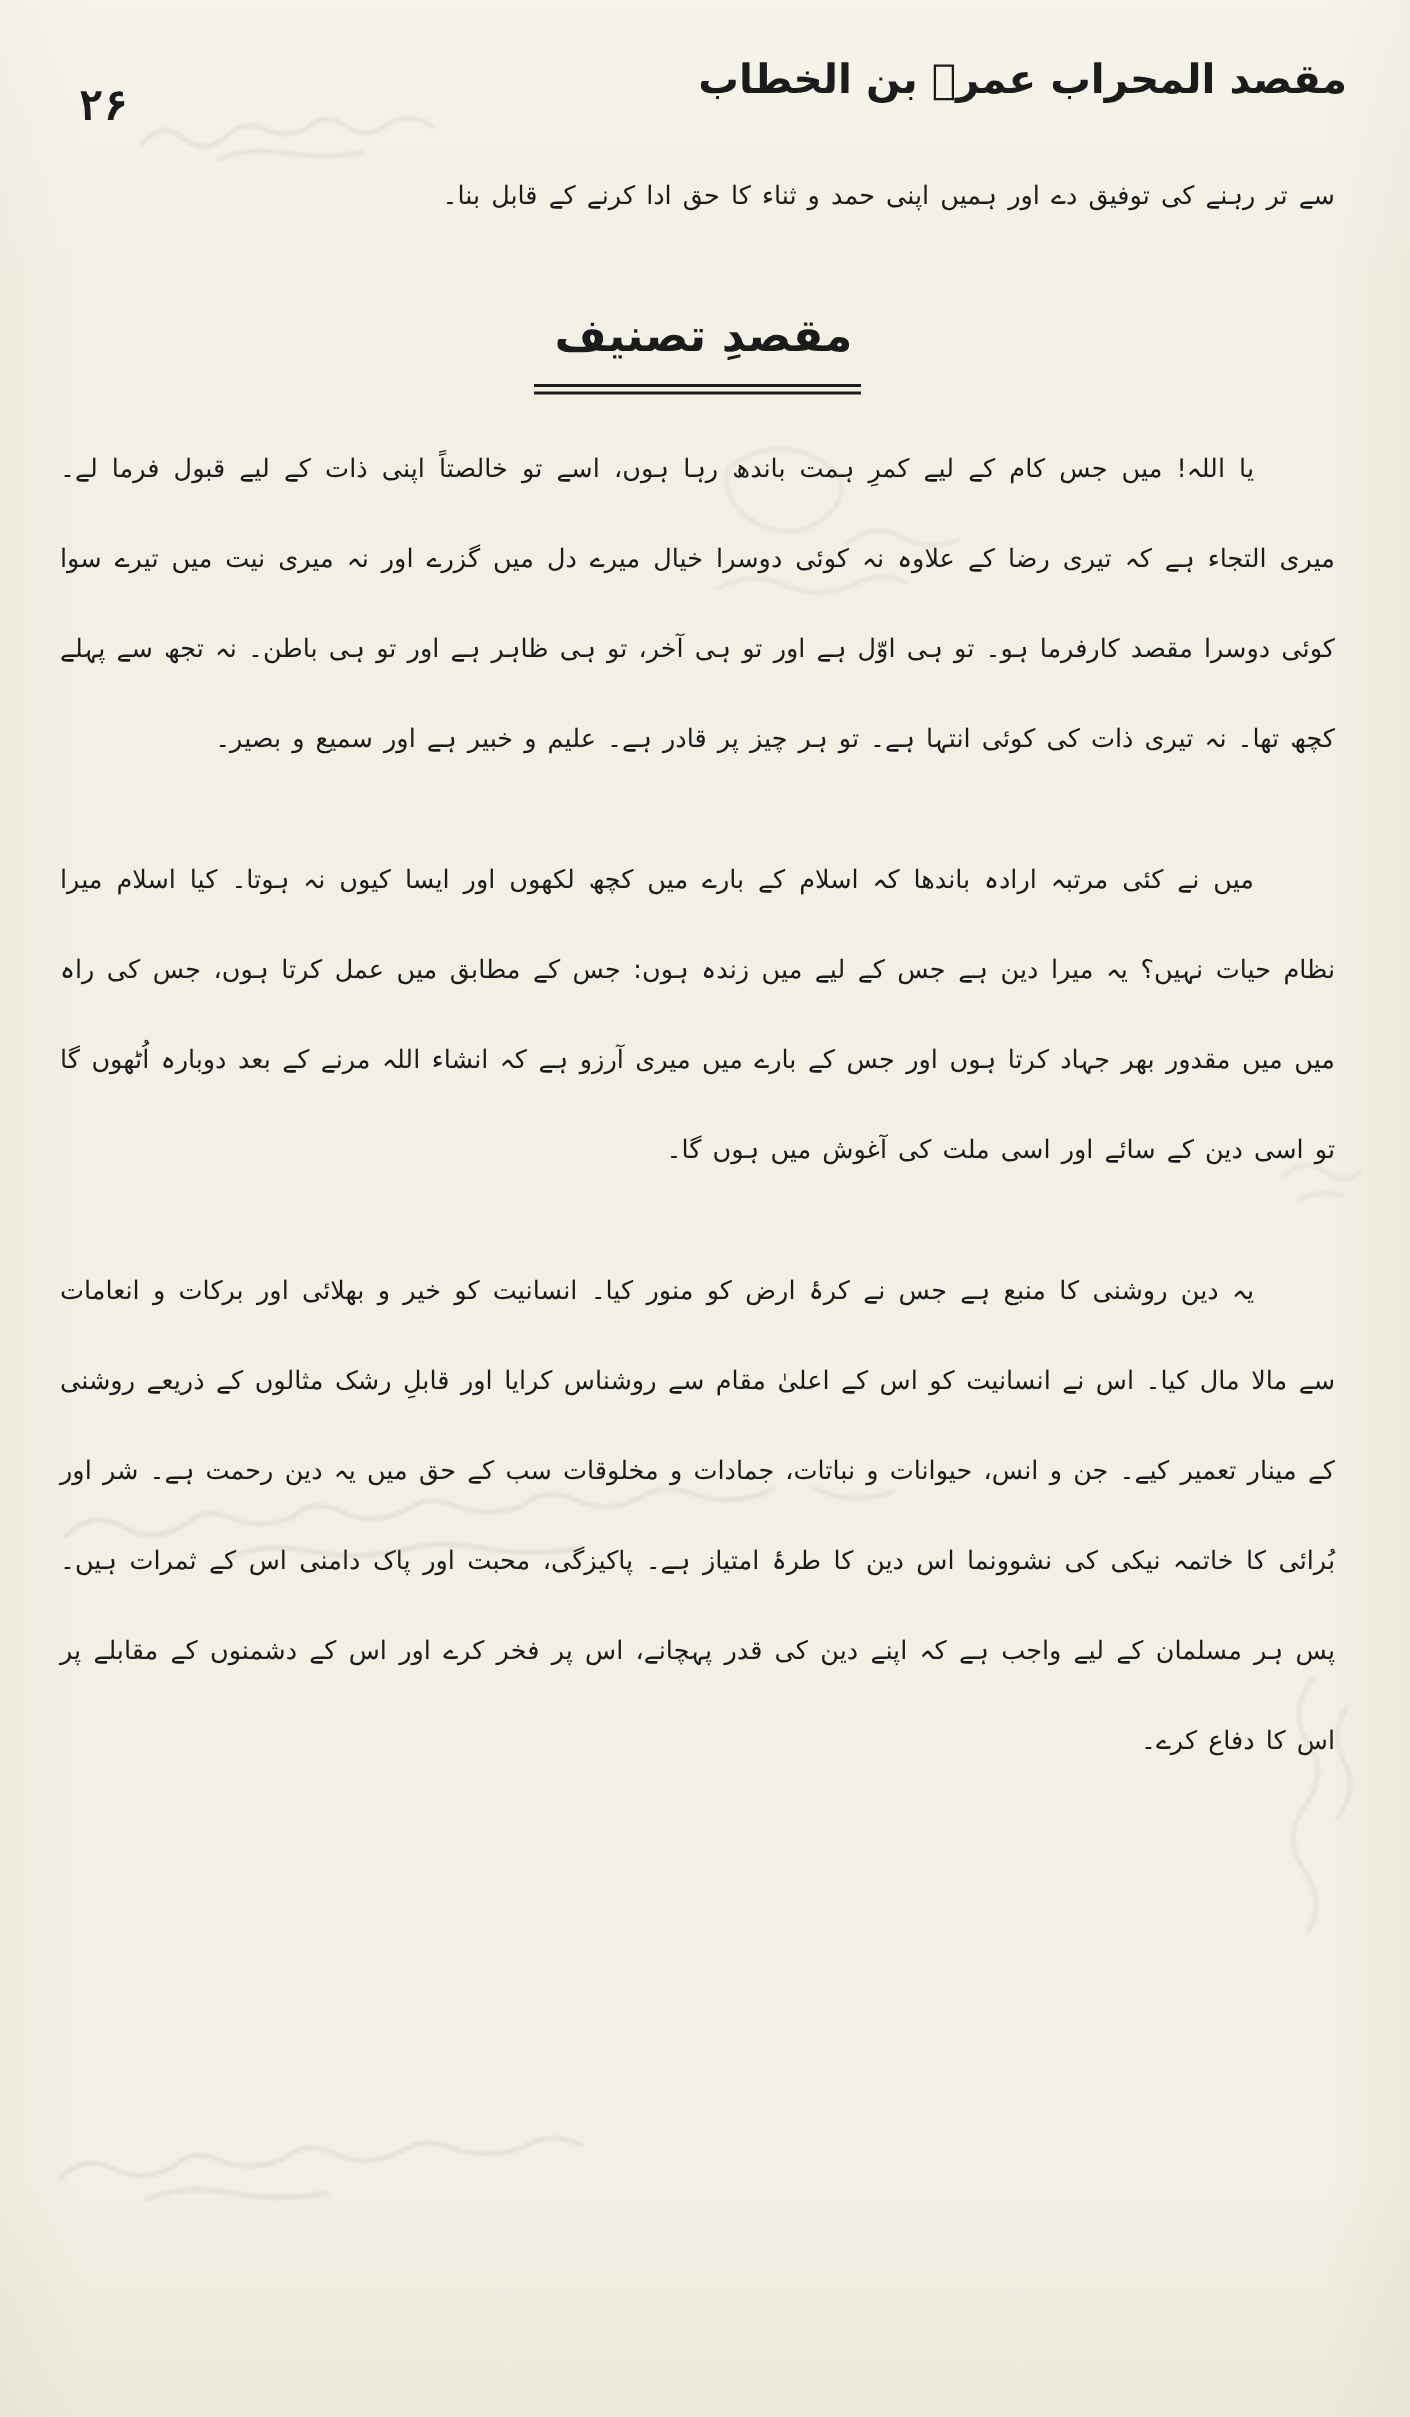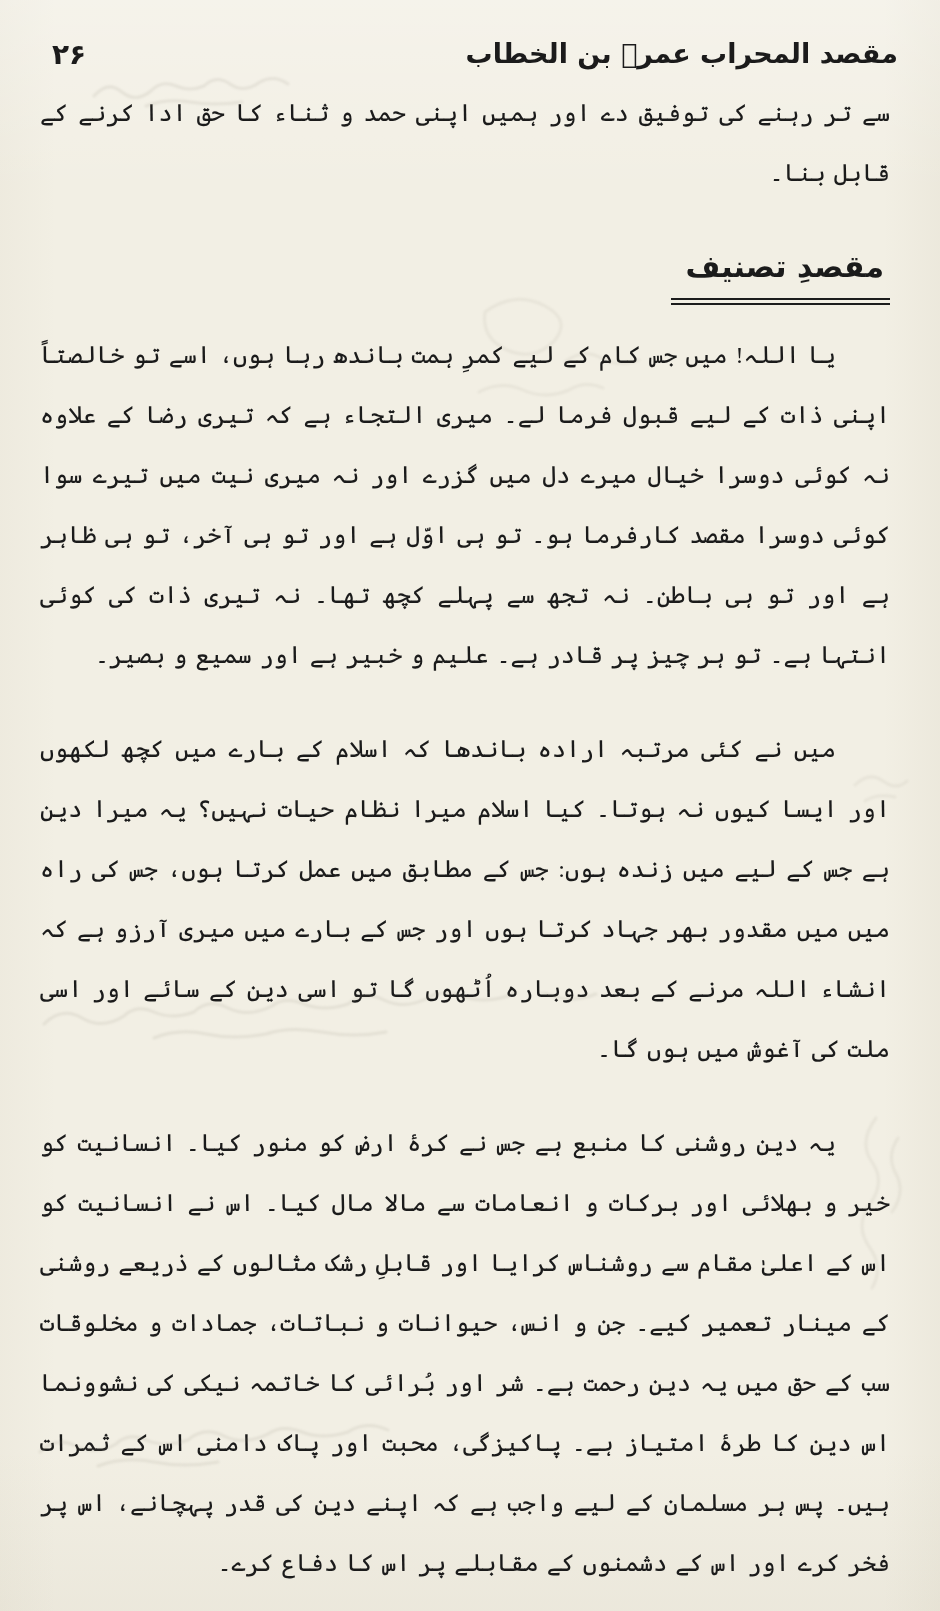--- a/index.html
+++ b/index.html
@@ -30,44 +30,44 @@
   }
   .running-title {
     font-size: 27px;
     font-weight: bold;
     letter-spacing: 0.5px;
     white-space: nowrap;
   }
   .page-number {
     font-size: 28px;
     font-weight: bold;
-    margin-top: 0;
+    margin-top: 16px;
+    font-family: Liberation Mono, monospace;
   }
   .content {
     padding: 0 50px 0 40px;
   }
   .content p {
     margin: 0;
-    font-size: 24px;
+    font-size: 17px;
     line-height: 60px;
     text-align: justify;
     text-indent: 54px;
     word-spacing: 2px;
-    font-family: Liberation Serif, serif;
   }
   p.continuation {
     margin-top: 12px;
     text-indent: 0;
   }
   p.spaced {
     margin-top: 34px;
   }
   h2.section-heading {
     margin: 42px 0 20px 0;
-    text-align: right;
+    text-align: center;
     font-size: 30px;
     font-weight: bold;
     line-height: 44px;
   }
   h2.section-heading .underlined {
     display: inline-block;
     padding: 0 6px 9px 14px;
     border-bottom: 7px double #1c1c1c;
   }
   

